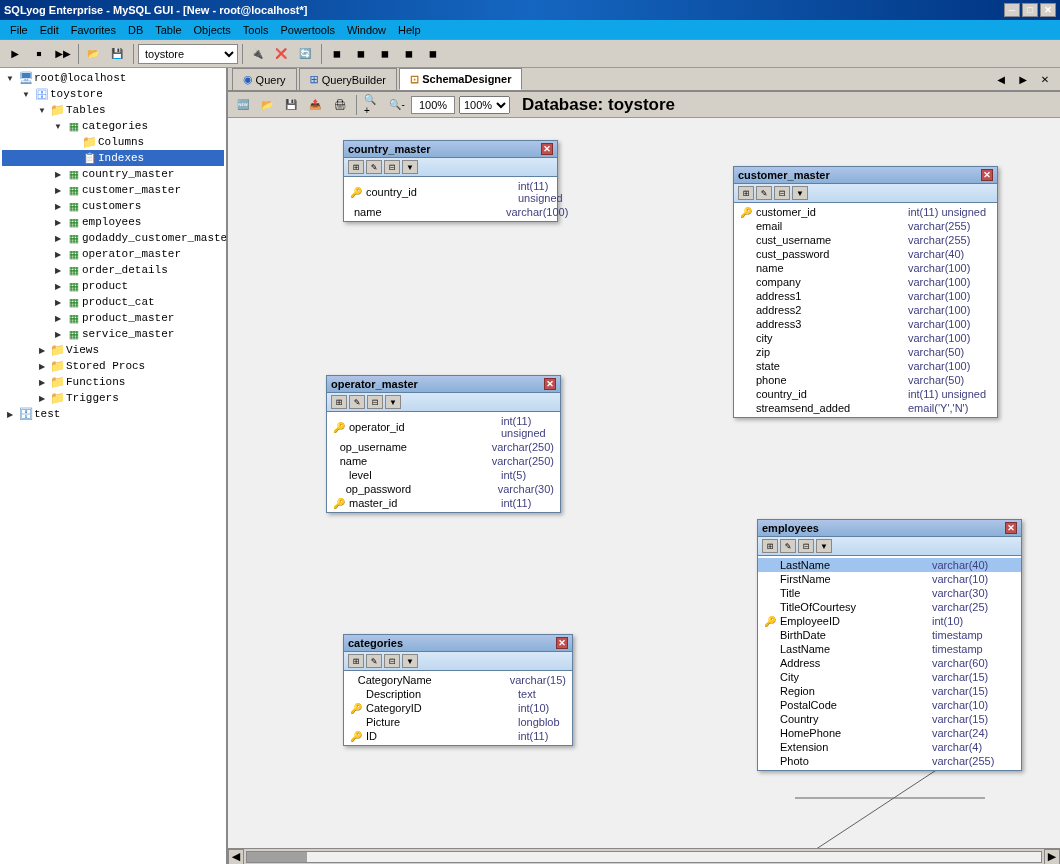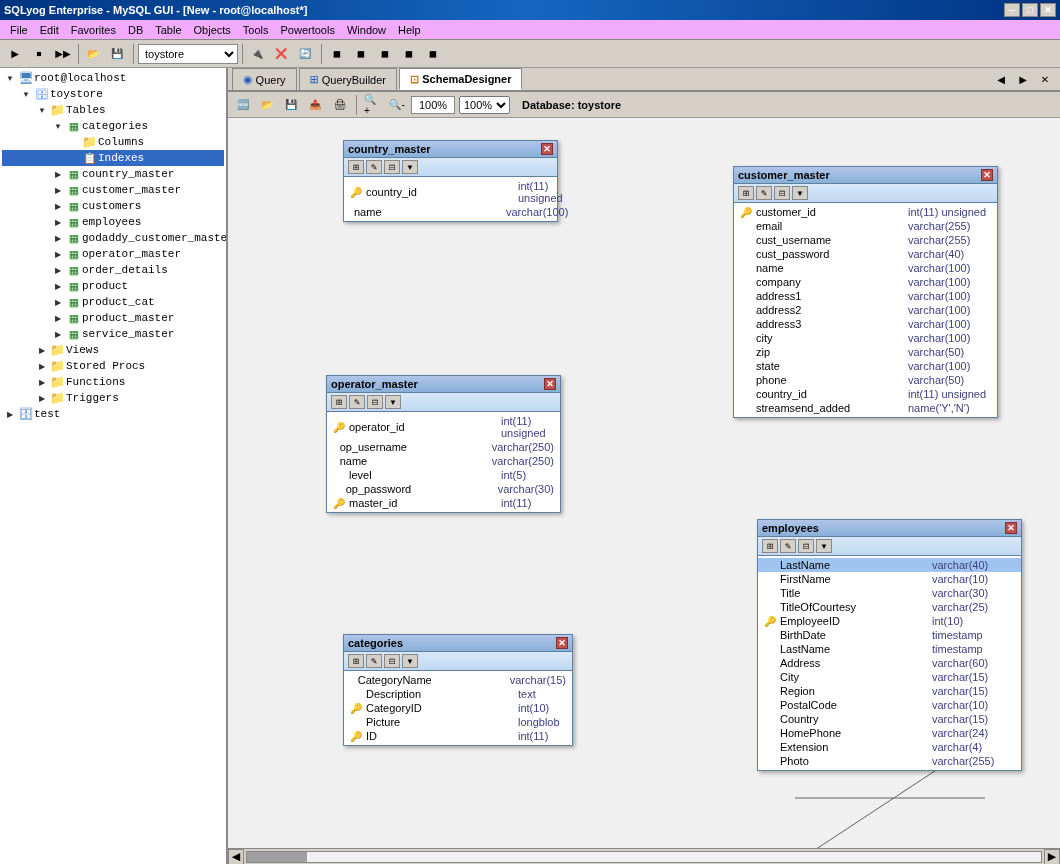--- a/index.html
+++ b/index.html
@@ -24,21 +24,21 @@
       background: #d4d0c8;
       border: 1px solid #888;
       font-size: 9px;
       display: flex; align-items: center; justify-content: center;
       cursor: pointer;
     }
 
     
     .menu-bar {
       height: 20px;
-      background: #f0abfc;
+      background: #0ea5e9;
       display: flex;
       align-items: center;
       padding: 0 4px;
       border-bottom: 1px solid #888;
       font-size: 11px;
     }
     .menu-item {
       padding: 1px 6px;
       cursor: pointer;
     }
@@ -158,21 +158,21 @@
       border-bottom: 1px solid #999;
     }
     .schema-toolbar-btn {
       width: 20px; height: 20px;
       background: #d4d0c8;
       border: 1px solid transparent;
       display: flex; align-items: center; justify-content: center;
       cursor: pointer; font-size: 10px;
     }
     .zoom-input { width: 44px; height: 18px; text-align: center; border: 1px solid #888; font-size: 11px; }
-    .db-label { font-size: 11px; font-weight: bold; margin-left: 8px; text-align: center; }
+    .db-label { font-size: 17px; font-weight: bold; margin-left: 8px; text-align: center; }
     .table-box {
       position: absolute;
       background: white;
       border: 1px solid #6080a0;
       box-shadow: 2px 2px 4px rgba(0,0,0,0.3);
       font-size: 11px;
       min-width: 200px;
     }
     .table-header {
       background: linear-gradient(to bottom, #b0c4e8, #8ab0d8);
@@ -633,21 +633,21 @@
             <span class="field-type">varchar(50)</span>
           </div>
           <div class="table-row">
             <span class="key-icon"> </span>
             <span class="field-name">country_id</span>
             <span class="field-type">int(11) unsigned</span>
           </div>
           <div class="table-row">
             <span class="key-icon"> </span>
             <span class="field-name">streamsend_added</span>
-            <span class="field-type">name('Y','N')</span>
+            <span class="field-type">email('Y','N')</span>
           </div>
         </div>
       </div>
 
       <div class="table-box" style="left:98px; top:257px; width:235px;">
         <div class="table-header">
           <span>operator_master</span>
           <div class="table-header-close">✕</div>
         </div>
         <div class="table-toolbar">

